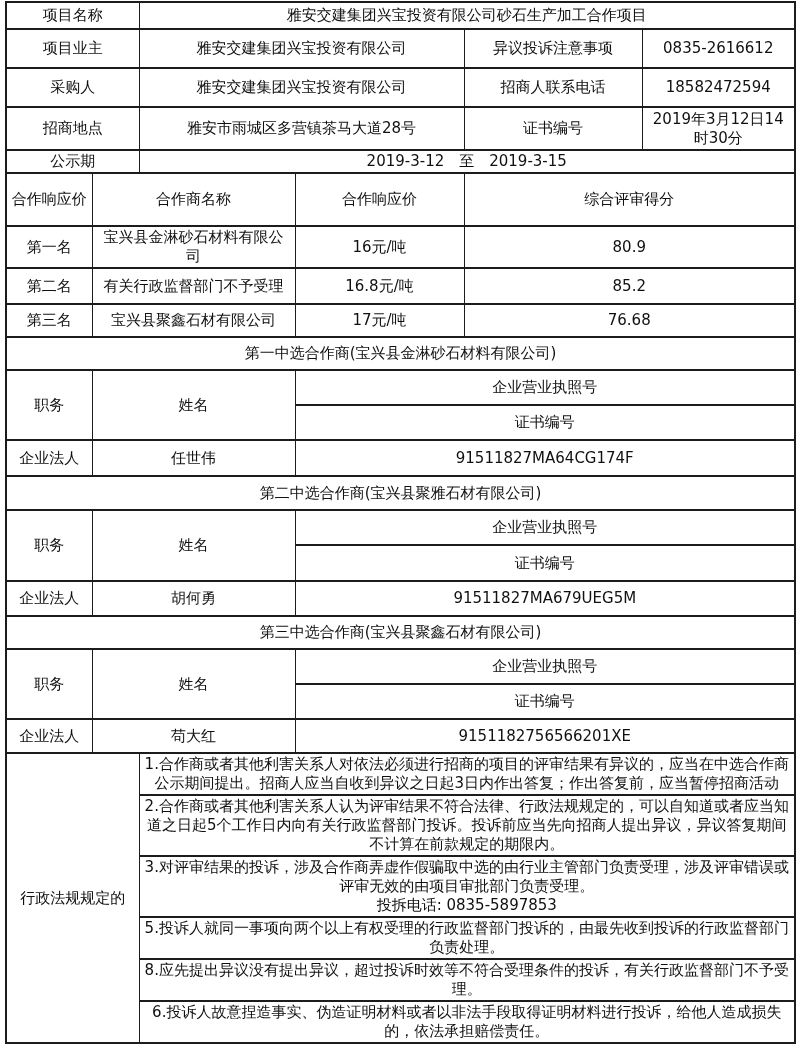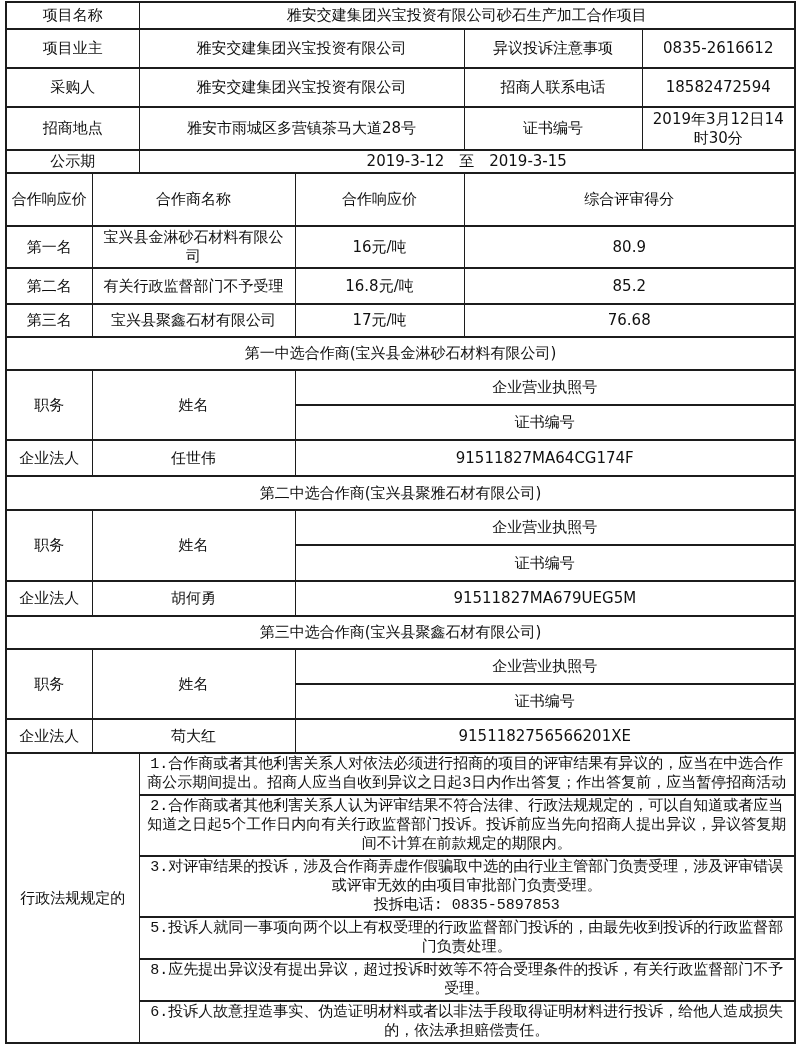--- a/index.html
+++ b/index.html
@@ -7,21 +7,21 @@
   .page { box-sizing:border-box; width:676px; height:1064px; padding:1px 6px 4px 5px; background:#fff; }
   table.doc { border-collapse:collapse; table-layout:fixed; width:789px; border:2px solid #1c1c1c; }
   table.doc td {
     border:1px solid #1c1c1c;
     border-top-width:2px; border-bottom-width:2px;
     text-align:center; vertical-align:middle;
     font-size:15px; line-height:19px; color:#101010;
     padding:1px 4px; overflow:hidden; word-break:break-all;
   }
   td.left { text-align:left; padding-left:5px;margin-left:20px; }
-  td.notes { text-align:left; padding:2px 7px; white-space:pre-line;font-family:Liberation Mono, monospace; }
+  td.notes { text-align:left; padding:2px 7px; white-space:pre-line; }
   
   tr.h21{height:21px} tr.h27{height:27px} tr.h33{height:33px} tr.h34{height:34px}
   tr.h35{height:35px} tr.h36{height:36px} tr.h39{height:39px}
   tr.h41{height:41px} tr.h43{height:43px} tr.h53{height:53px}
   tr.h54{height:54px} tr.h57{height:57px}
 </style>
 </head>
 <body>
 
 <div class="page">

